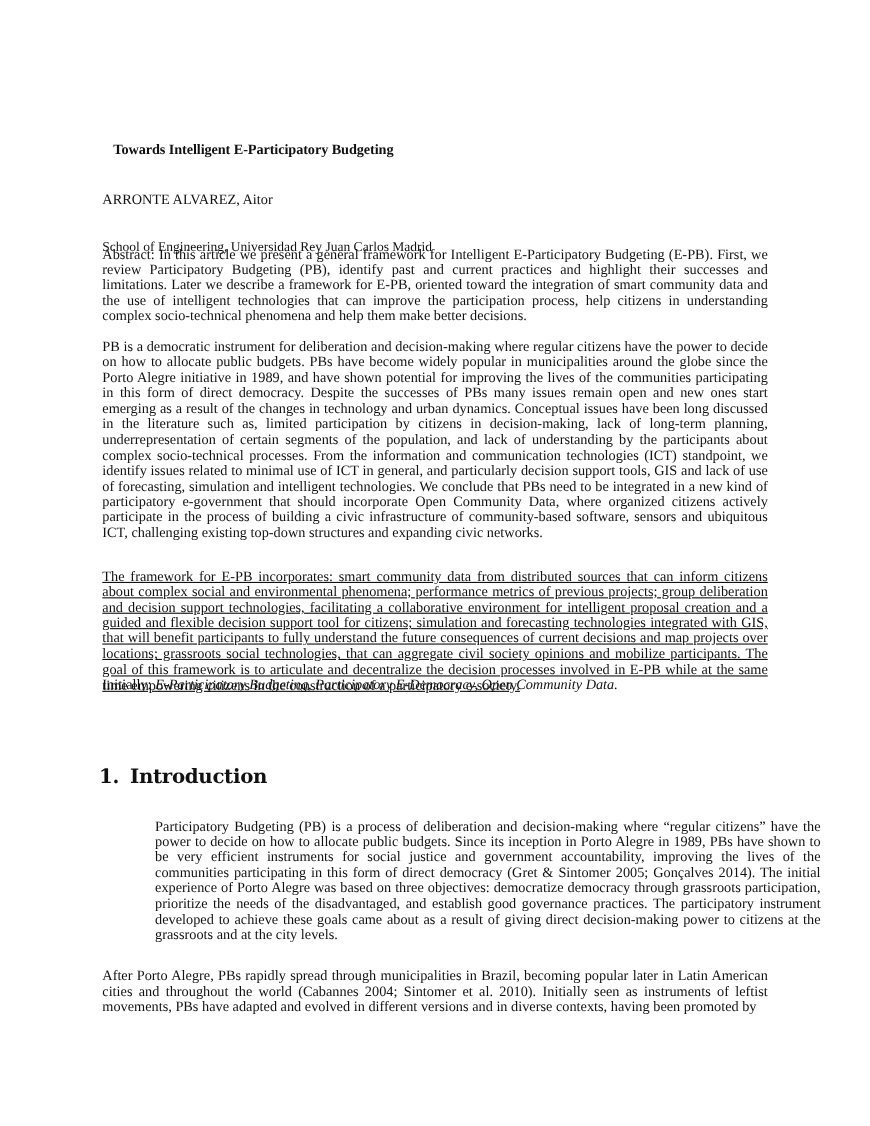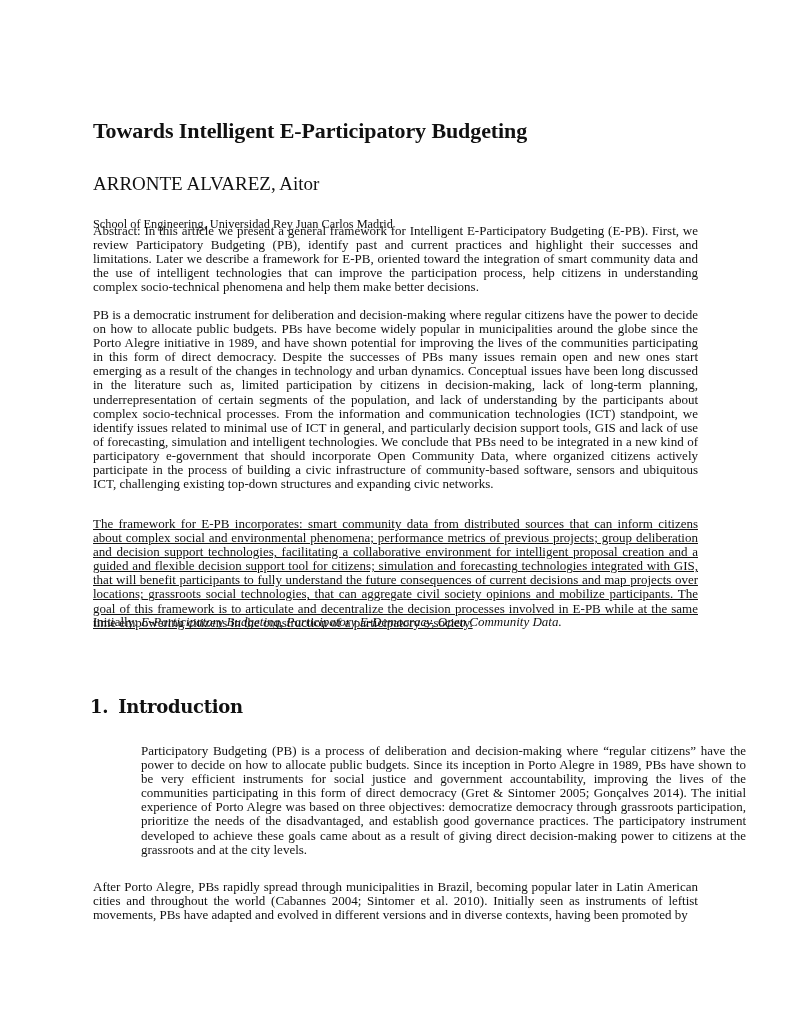--- a/index.html
+++ b/index.html
@@ -4,26 +4,26 @@
 <style>
   html, body { margin: 0; padding: 0; background: #ffffff; }
   body { width: 791px; height: 1024px; overflow: hidden; position: relative; }
   .page {
     position: absolute; left: 93px; top: 0; width: 605px;
     font-family: "Liberation Serif", "DejaVu Serif", serif;
     color: #111111;
   }
   .title {
     position: absolute; top: 118px; left: 0;
-    font-size: 22px; font-weight: bold; margin: 0; white-space: nowrap;
+    font-size: 13px; font-weight: bold; margin: 10px; white-space: nowrap;
     letter-spacing: -0.1px;
   }
   .author {
     position: absolute; top: 173px; left: 0;
-    font-size: 19px; margin: 0; white-space: nowrap;
+    font-size: 13px; margin: 0; white-space: nowrap;
   }
   .affil {
     position: absolute; top: 217px; left: 0;
     font-size: 12.3px; margin: 0; white-space: nowrap;
   }
   .para {
     position: absolute; left: 0; width: 605px; margin: 0;
     font-size: 13px; line-height: 14.1px; text-align: justify;
     hyphens: none;
   }

